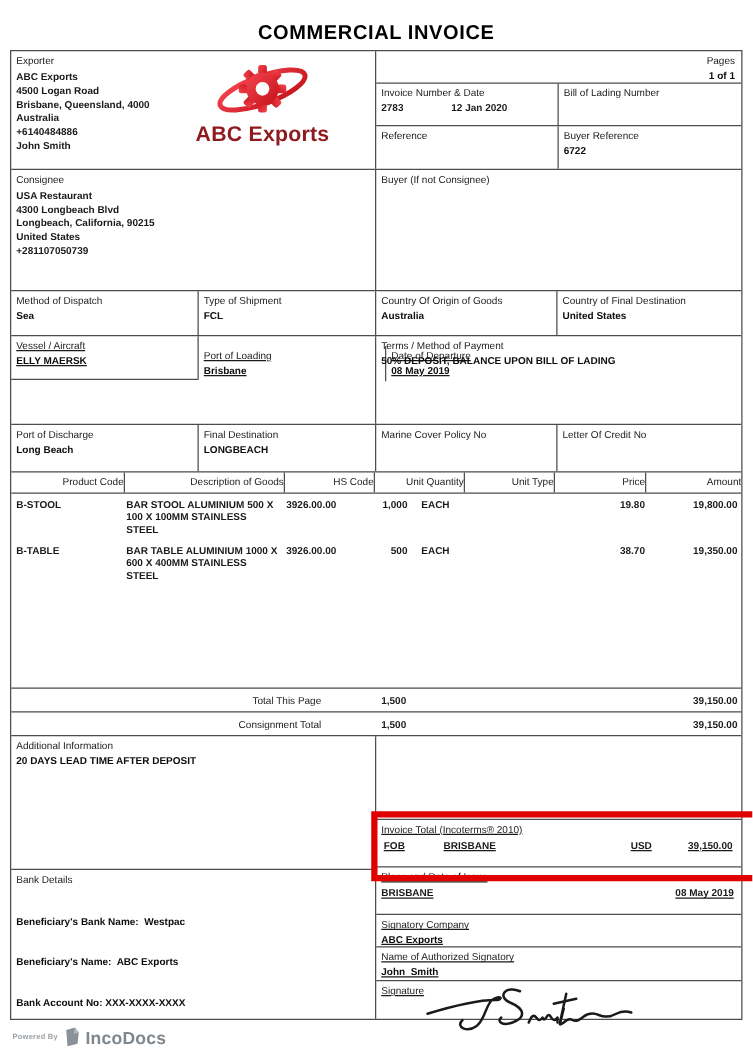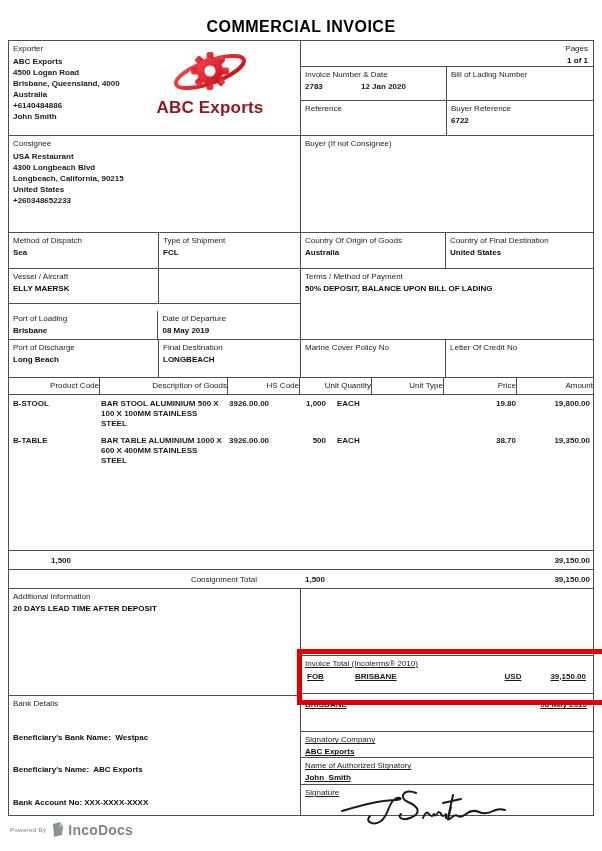--- a/index.html
+++ b/index.html
@@ -32,21 +32,21 @@
   .invnum-row .date{font-weight:bold;}
   
   .logo{position:absolute;top:8px;right:10px;width:160px;text-align:center;}
   .logo-text{font-size:17px;font-weight:bold;color:var(--logo-text,#8e1b20);margin-top:1px;letter-spacing:.2px;}
   
   .band-consignee{height:97px;}
   
   .band-dispatch{height:36px;}
   .w150{width:150px;} .w142{width:142px;} .w145{width:145px;} .w147{width:147px;}
   .band-vessel{height:71px;}
-  .vessel-left{width:292px;display:flex;flex-direction:column;}
+  .vessel-left{width:292px;display:flex;flex-direction:row;text-decoration:underline;}
   .vrow1{height:35px;display:flex;}
   .vrow2{height:36px;display:flex;align-items:flex-end;}
   .terms-cell{width:292px;}
   .band-discharge{height:38px;}
   
   .thead{height:17px;display:flex;text-align:right;}
   .th{font-size:8px;color:#222;line-height:15px;overflow:hidden;}
   .c1{width:91px;} .c2{width:128px;} .c3{width:72px;} .c4{width:72px;} .c5{width:72px;} .c6{width:73px;} .c7{width:76px;}
   .items{height:155px;padding-top:4px;}
   .irow{display:flex;font-weight:bold;line-height:10px;margin-bottom:7px;}
@@ -166,21 +166,21 @@
     </div>
 
     <div class="row band-consignee bb">
       <div class="cell exporter-cell br">
         <div class="lbl">Consignee</div>
         <div class="addr">
           <div>USA Restaurant</div>
           <div>4300 Longbeach Blvd</div>
           <div>Longbeach, California, 90215</div>
           <div>United States</div>
-          <div>+260348652233</div>
+          <div>+281107050739</div>
         </div>
       </div>
       <div class="cell" style="width:292px">
         <div class="lbl">Buyer (If not Consignee)</div>
         <div class="val"></div>
       </div>
     </div>
 
     <div class="row band-dispatch bb">
       <div class="cell w150 br">
@@ -272,20 +272,21 @@
         <div class="ic-hs">3926.00.00</div>
         <div class="ic-qty">500</div>
         <div class="ic-gap"></div>
         <div class="ic-type">EACH</div>
         <div class="ic-price">38.70</div>
         <div class="ic-amt">19,350.00</div>
       </div>
     </div>
 
     <div class="trow">
+      <div class="t-label">Total This Page</div>
       <div class="t-qty">1,500</div>
       <div class="t-amt">39,150.00</div>
     </div>
     <div class="trow">
       <div class="t-label">Consignment Total</div>
       <div class="t-qty">1,500</div>
       <div class="t-amt">39,150.00</div>
     </div>
 
     <div class="band-bottom" style="border-top:1px solid #4d4d4d;">
@@ -309,20 +310,21 @@
         <div class="cell invtotal">
           <div class="lbl">Invoice Total (Incoterms® 2010)</div>
           <div class="invtotal-vals">
             <span class="it-term">FOB</span>
             <span class="it-place">BRISBANE</span>
             <span class="it-cur">USD</span>
             <span class="it-amt">39,150.00</span>
           </div>
         </div>
         <div class="cell placedate">
+          <div class="lbl">Place and Date of Issue</div>
           <div class="pd-vals">
             <span>BRISBANE</span>
             <span>08 May 2019</span>
           </div>
         </div>
         <div class="cell sigco">
           <div class="lbl">Signatory Company</div>
           <div class="val">ABC Exports</div>
         </div>
         <div class="cell authname">

